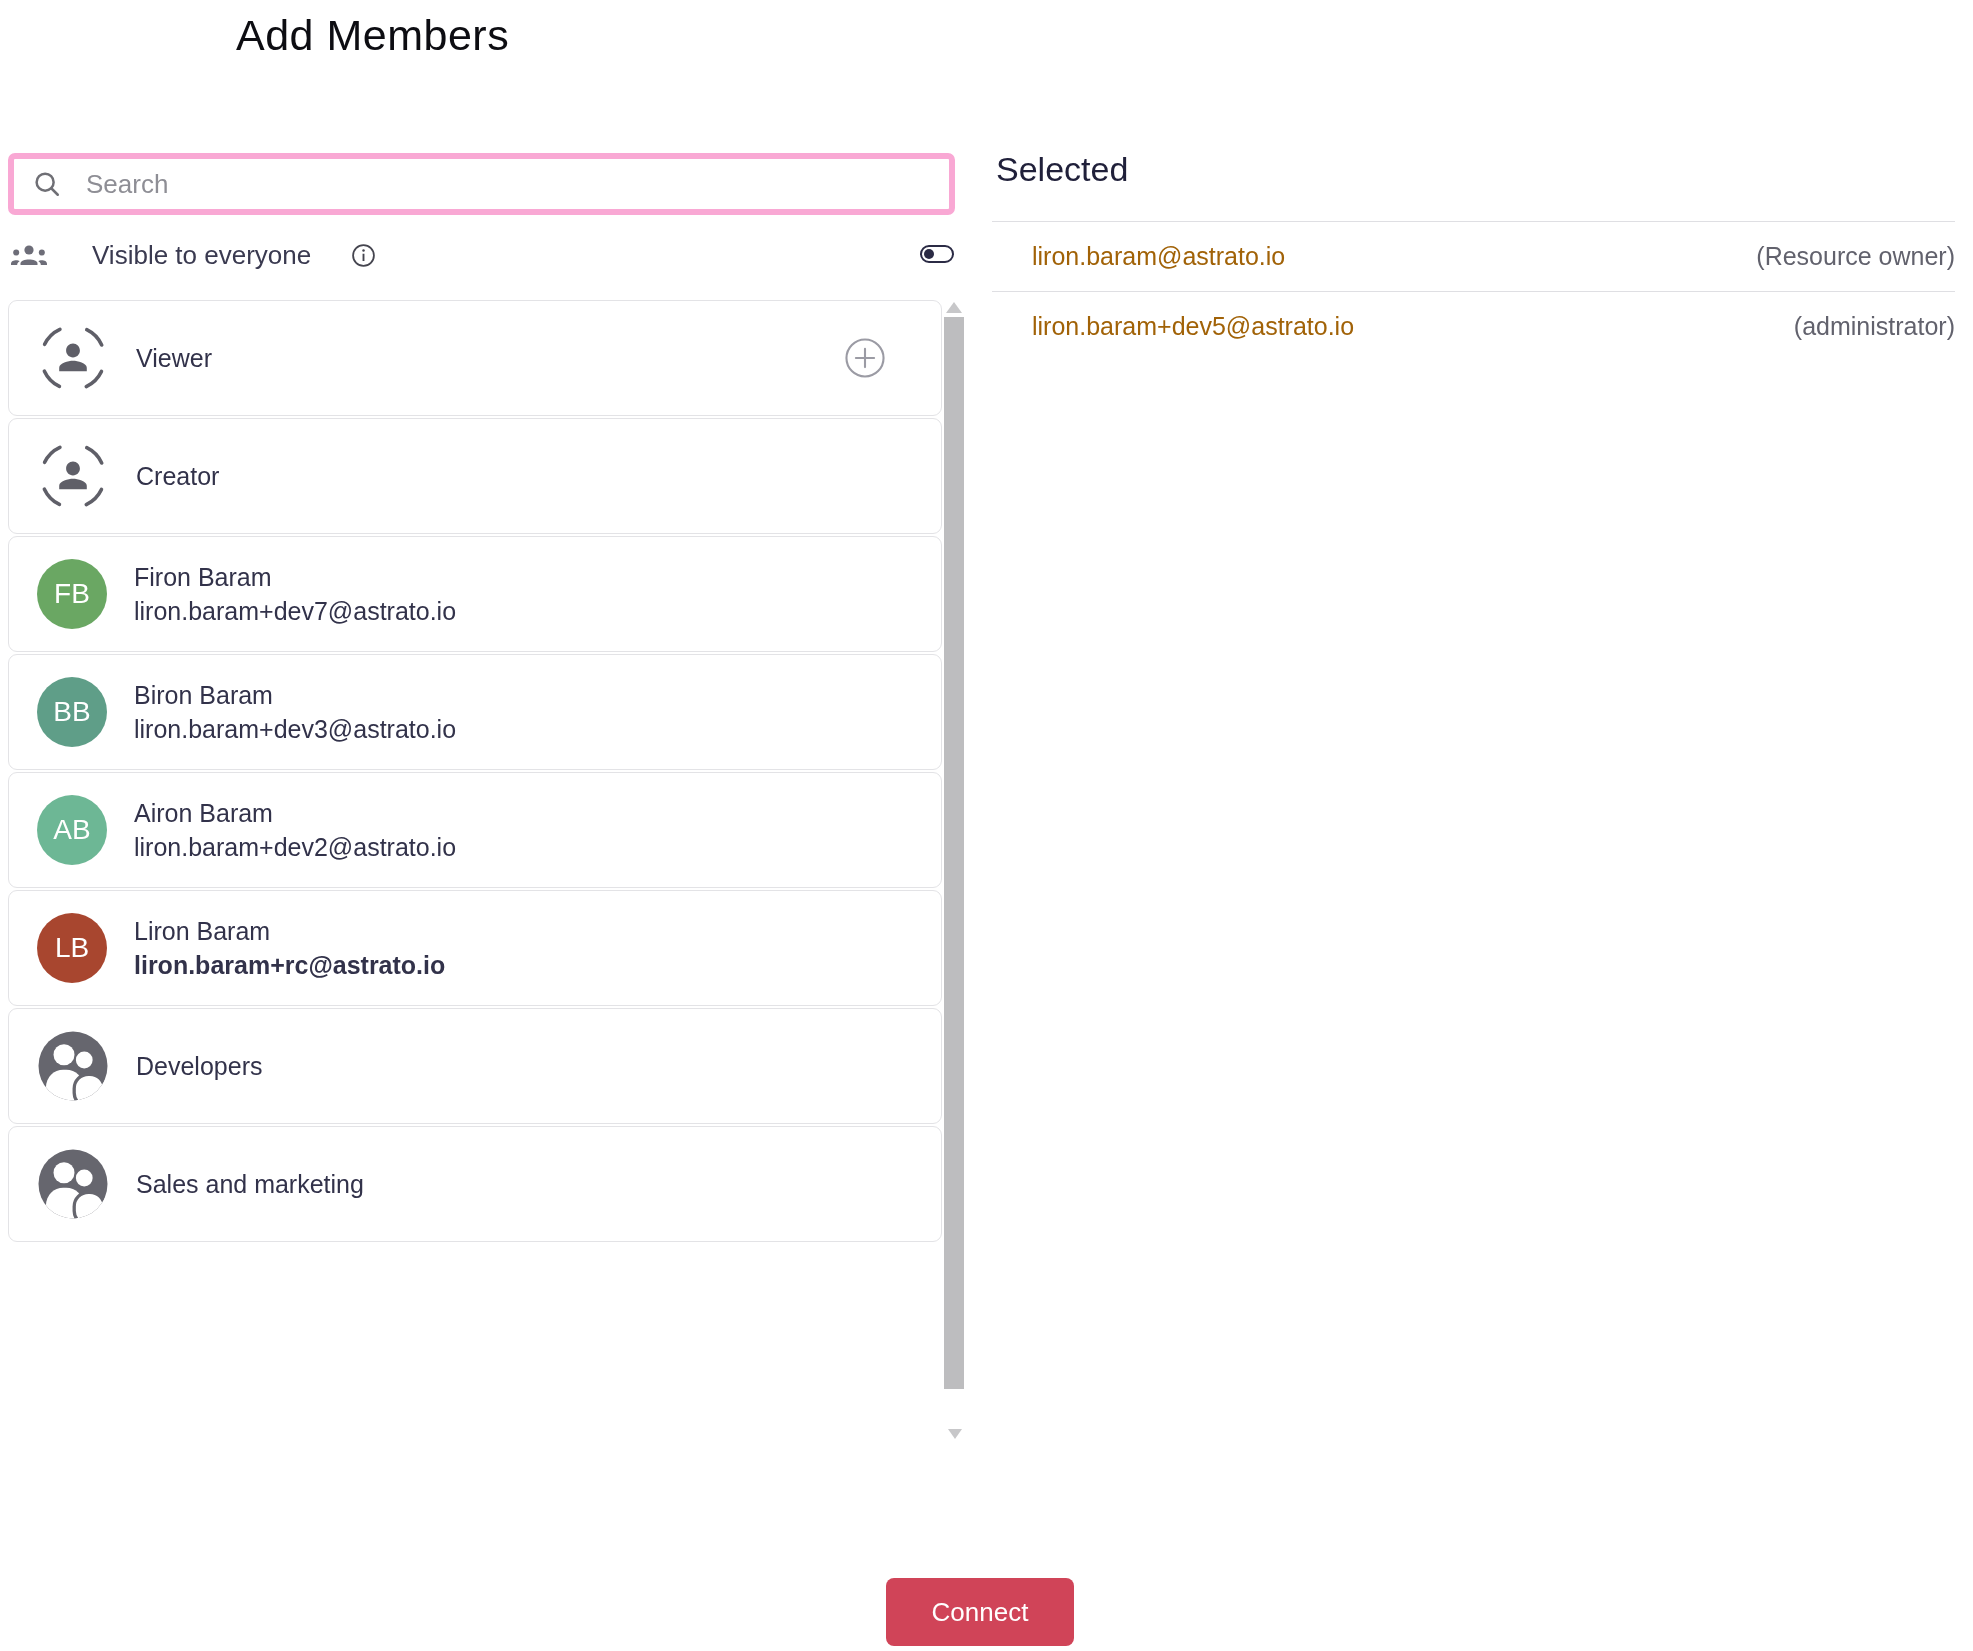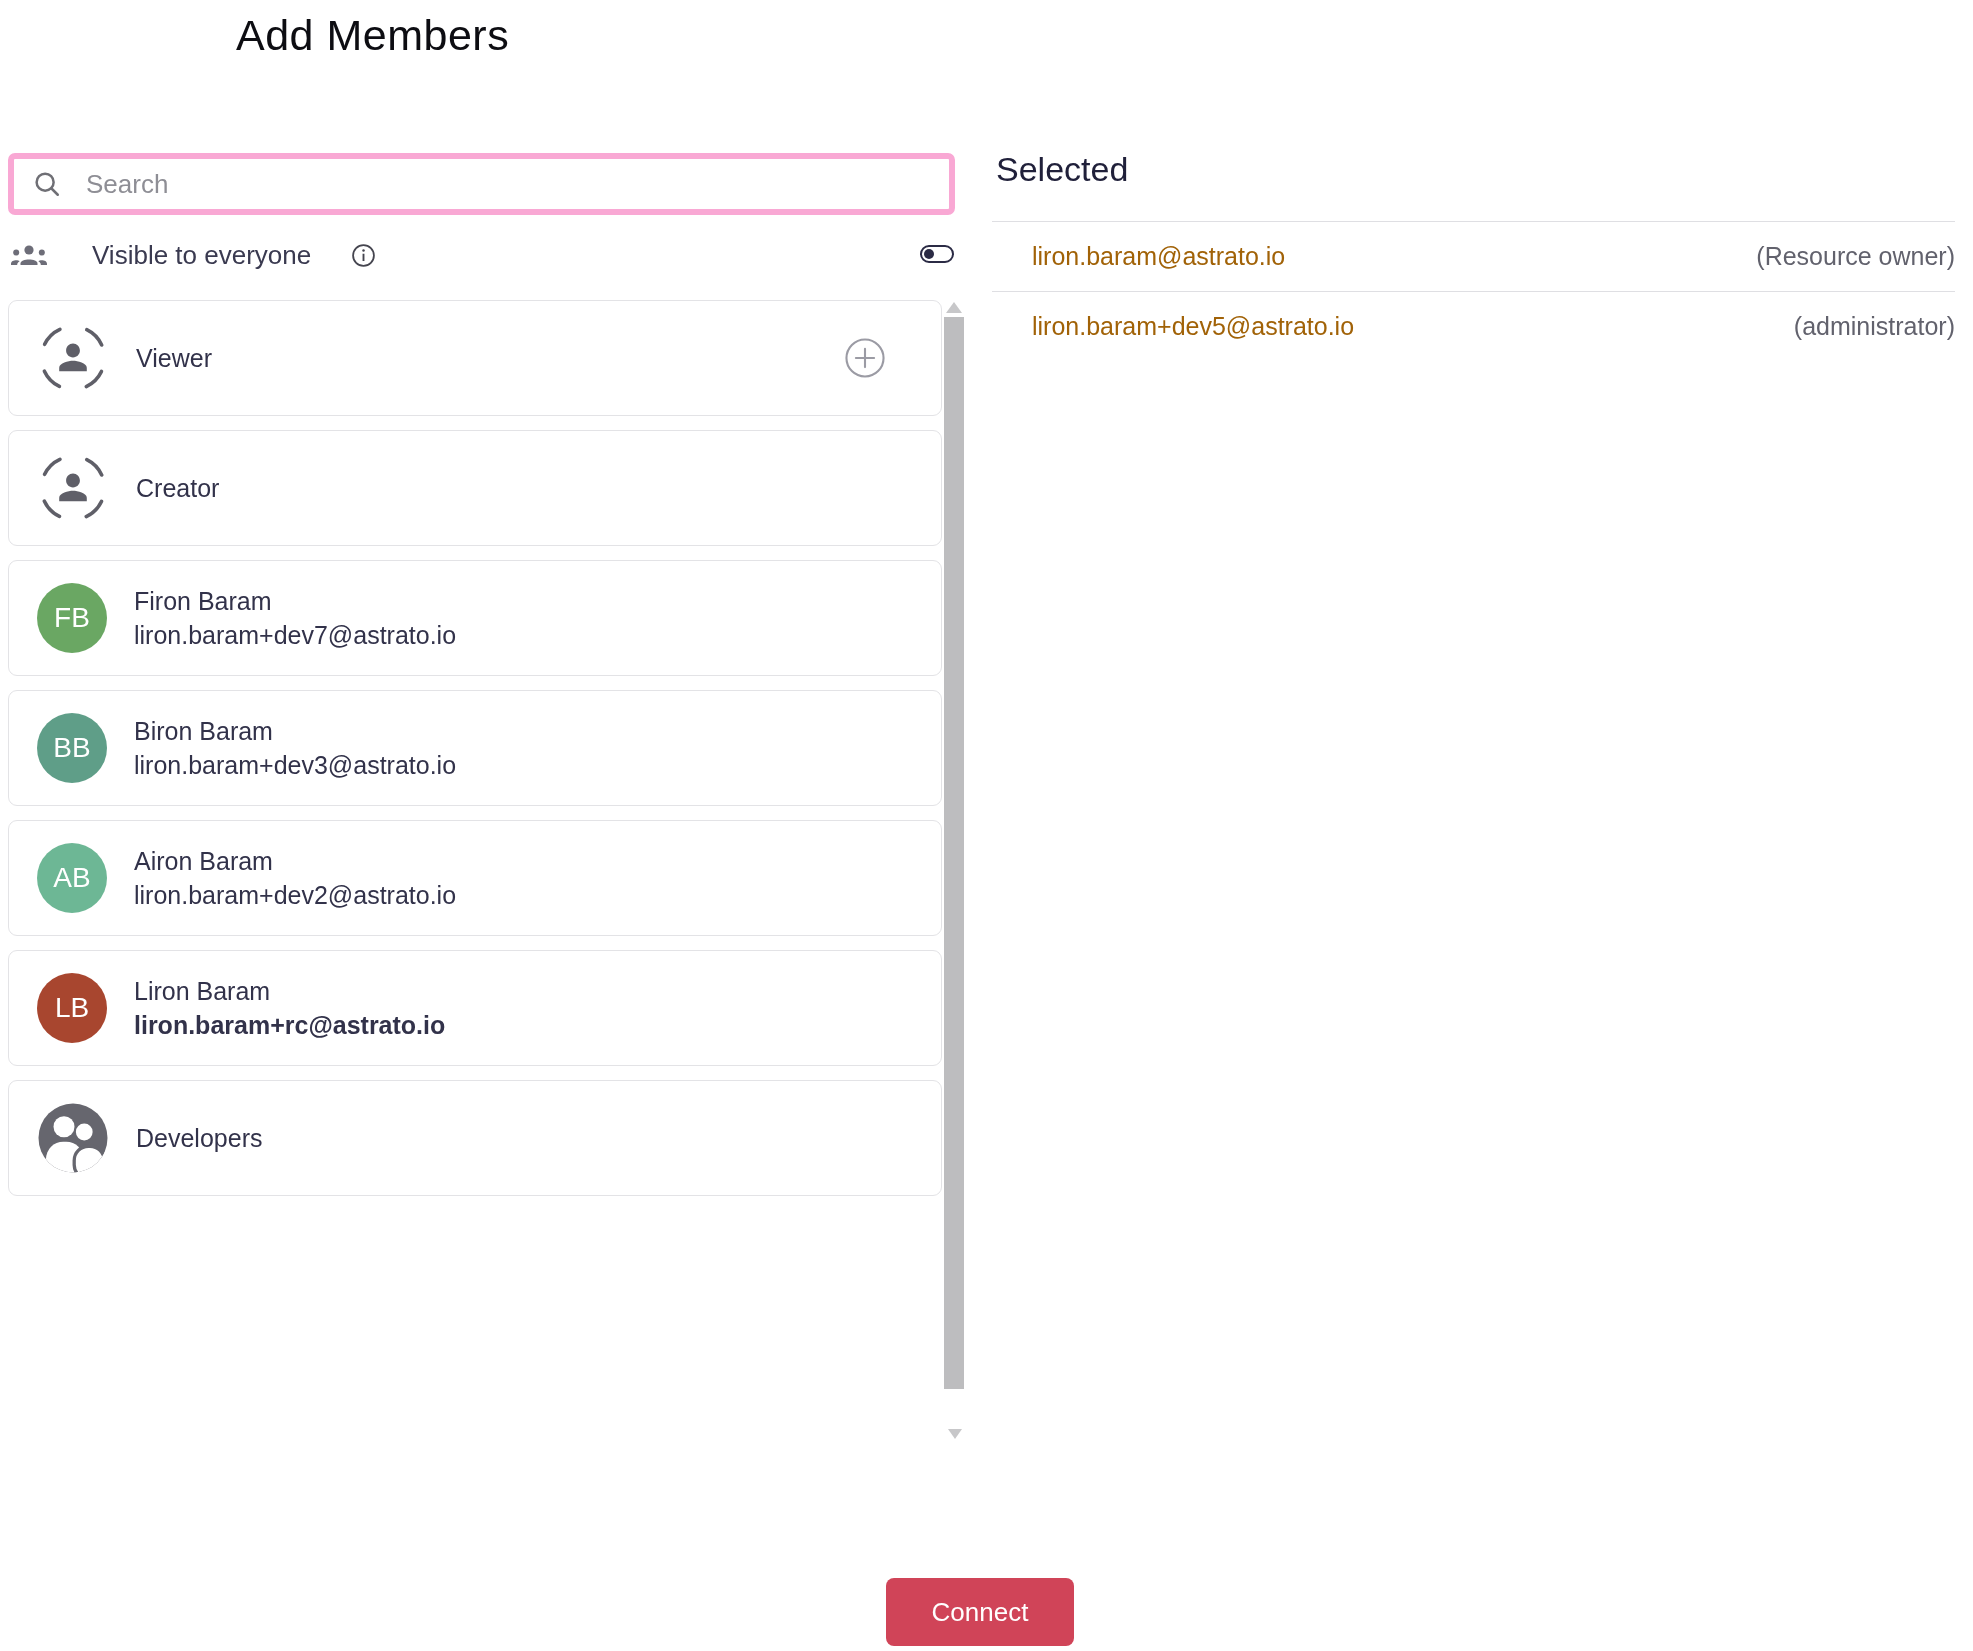--- a/index.html
+++ b/index.html
@@ -37,21 +37,21 @@
   }
   .toggle-knob{
     position:absolute;left:2px;top:2px;width:10px;height:10px;border-radius:50%;
     background:#2b2b45;
   }
   
   .member-list{
     position:absolute;left:8px;top:300px;width:934px;height:1145px;overflow:hidden;
   }
   .card{
-    box-sizing:border-box;height:116px;margin-bottom:14px;background:#fff;
+    box-sizing:border-box;height:116px;margin-bottom:2px;background:#fff;
     border:1px solid #e3e3e6;border-radius:9px;display:flex;align-items:center;
     padding-left:28px;position:relative;cursor:pointer;
   }
   .card-icon{width:72px;height:72px;flex:0 0 auto;display:flex;align-items:center;justify-content:center;}
   .avatar{
     width:70px;height:70px;border-radius:50%;flex:0 0 auto;display:flex;
     align-items:center;justify-content:center;color:#fff;font-size:28px;background:#999;
   }
   .card-text{margin-left:27px;}
   .card-name{font-size:25px;line-height:34px;color:#32324a;}
@@ -233,20 +233,44 @@
           <rect x="24.8" y="29.5" width="20" height="22" rx="9.5" fill="#fff" stroke="#66666e" stroke-width="2.2"></rect>
         </g>
       </svg>
     </span>
     <span class="card-text">
       <span class="card-name" style="display:block;">Developers</span>
 
     </span>
 
   </div>
+    <div class="card">
+
+    <span class="card-icon">
+      <svg width="72" height="72" viewBox="0 0 48 48">
+        <defs>
+            <clipPath id="gclip">
+              <circle cx="24" cy="24" r="23"></circle>
+            </clipPath>
+          </defs>
+        <circle cx="24" cy="24" r="23" fill="#66666e"></circle>
+        <g clip-path="url(#gclip)">
+          <circle cx="18" cy="16.5" r="7" fill="#fff"></circle>
+          <circle cx="31.5" cy="20" r="5.6" fill="#fff"></circle>
+          <rect x="6" y="26.5" width="25" height="24" rx="11.5" fill="#fff"></rect>
+          <rect x="24.8" y="29.5" width="20" height="22" rx="9.5" fill="#fff" stroke="#66666e" stroke-width="2.2"></rect>
+        </g>
+      </svg>
+    </span>
+    <span class="card-text">
+      <span class="card-name" style="display:block;">Sales and marketing</span>
+
+    </span>
+
+  </div>
   </div>
 
 <div class="scrollbar">
   <div class="scroll-up"></div>
   <div class="scroll-thumb"></div>
   <div class="scroll-down"></div>
 </div>
 
 <div class="selected-heading">Selected</div>
 <div class="selected-list">

